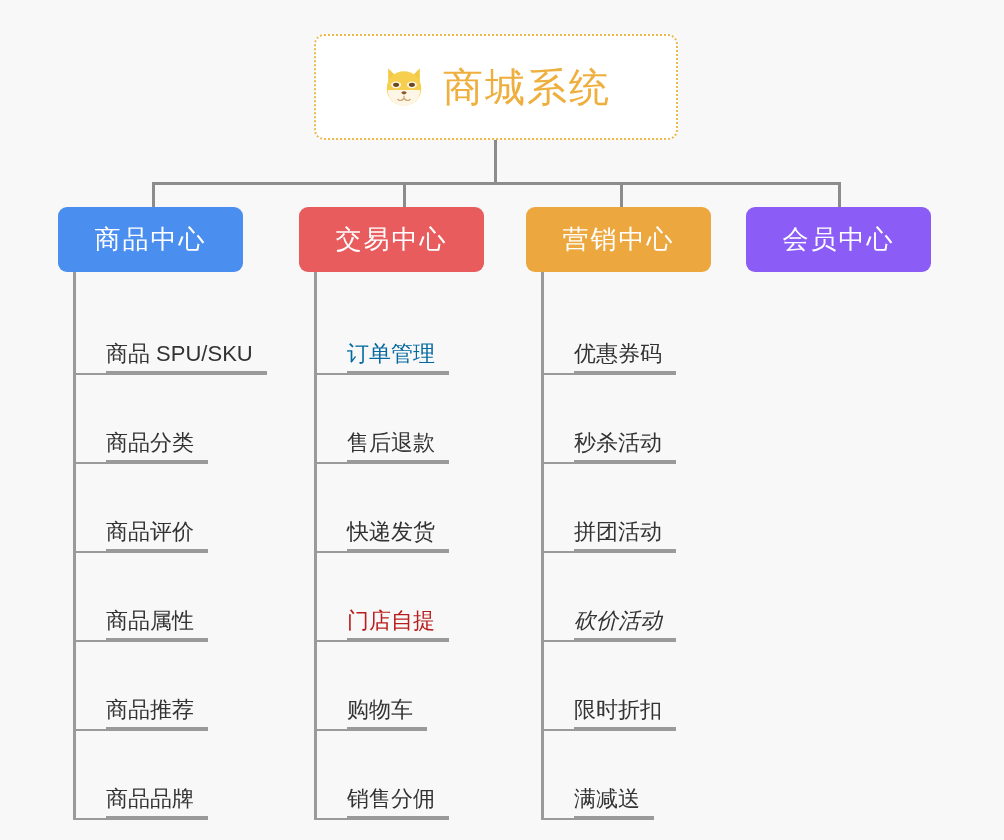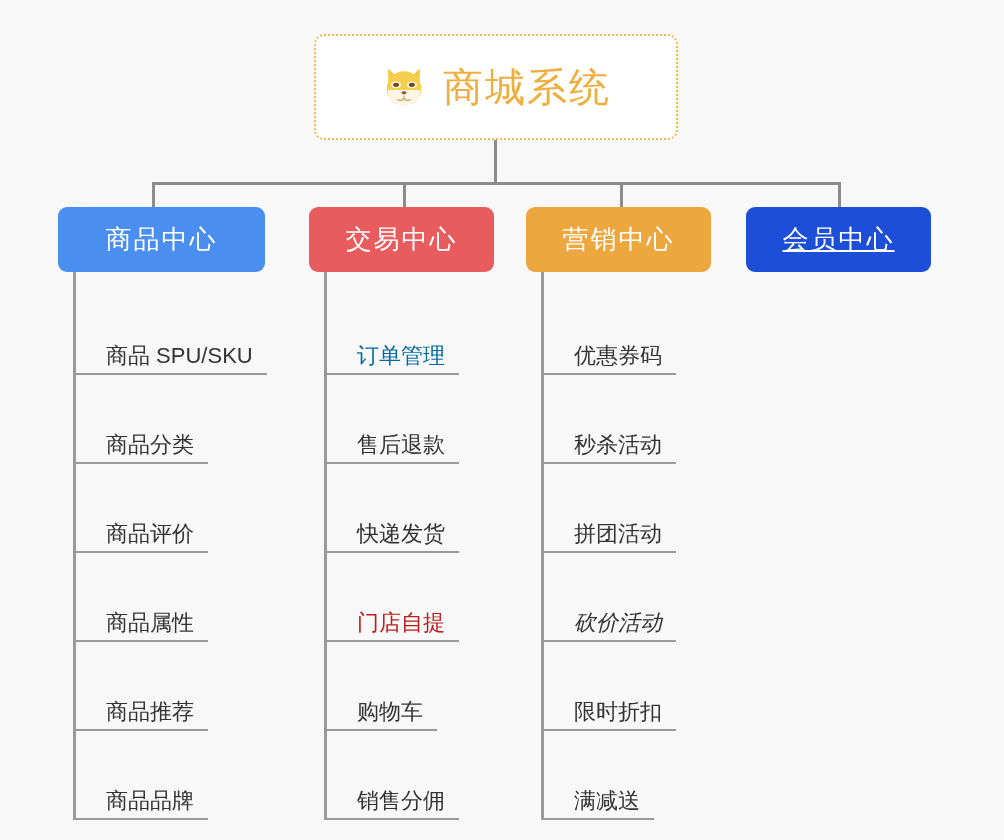--- a/index.html
+++ b/index.html
@@ -55,34 +55,34 @@
     position: absolute;
     left: 0; top: 207px;
     width: 1004px;
   }
   .column {
     position: absolute;
     top: 0;
     width: 220px;
   }
   .col-0 { left: 58px; }
-  .col-1 { left: 309px; }
+  .col-1 { left: 299px; }
   .col-2 { left: 526px; }
   .col-3 { left: 746px; }
 
   .cat-box {
     height: 65px;
     border-radius: 9px;
     display: flex;
     align-items: center;
     justify-content: center;
     color: #ffffff;
     font-size: 26px;
     letter-spacing: 2px;
-    width: 207px;
+    width: 185px;
   }
   .col-1 .cat-box { width: 185px; }
   .col-2 .cat-box { width: 185px; }
   .col-3 .cat-box { width: 185px; }
 
   
   .leaves {
     position: relative;
     margin-left: 15px;
     padding-top: 14px;
@@ -94,21 +94,21 @@
     display: flex;
     align-items: flex-end;
   }
   .leaf-label {
     display: inline-block;
     margin-left: 30px;
     padding: 0 14px 5px 0;
     font-size: 22px;
     color: #333333;
     white-space: nowrap;
-    border-bottom: 2px solid #8b5cf6;
+    border-bottom: 4px solid #8b5cf6;
     line-height: 1.15;
   }
   
   .leaf-label::before {
     content: "";
     position: absolute;
     left: 0; bottom: 0;
     width: 30px; height: 2px;
     background: #9a9a9a;
   }
@@ -221,19 +221,19 @@
         <div class="leaf">
             <span class="leaf-label" style="border-bottom-color: rgb(154, 154, 154); color: rgb(51, 51, 51);">限时折扣</span>
           </div>
         <div class="leaf">
             <span class="leaf-label" style="border-bottom-color: rgb(154, 154, 154); color: rgb(51, 51, 51);">满减送</span>
           </div>
       </div>
     </div>
 
     <div class="column col-3">
-      <div class="cat-box" style="background: #1d4ed8; text-decoration: underline;">
+      <div class="cat-box" style="background: #8b5cf6;">
         <span>会员中心</span>
       </div>
     </div>
 
   </div>
 </div>
 
 </body></html>

